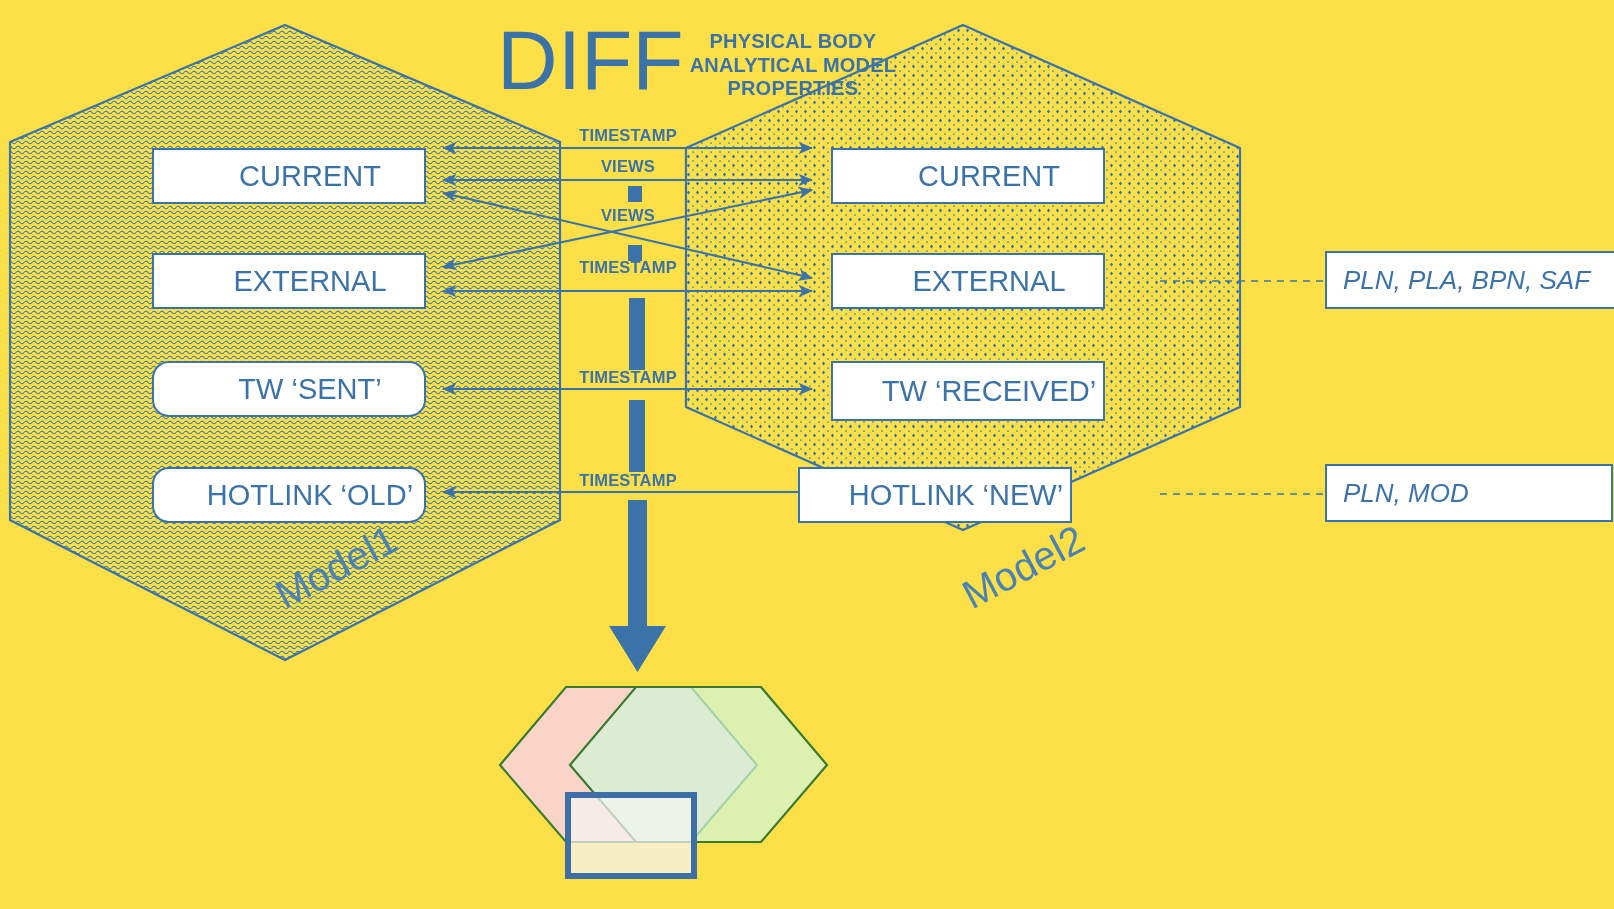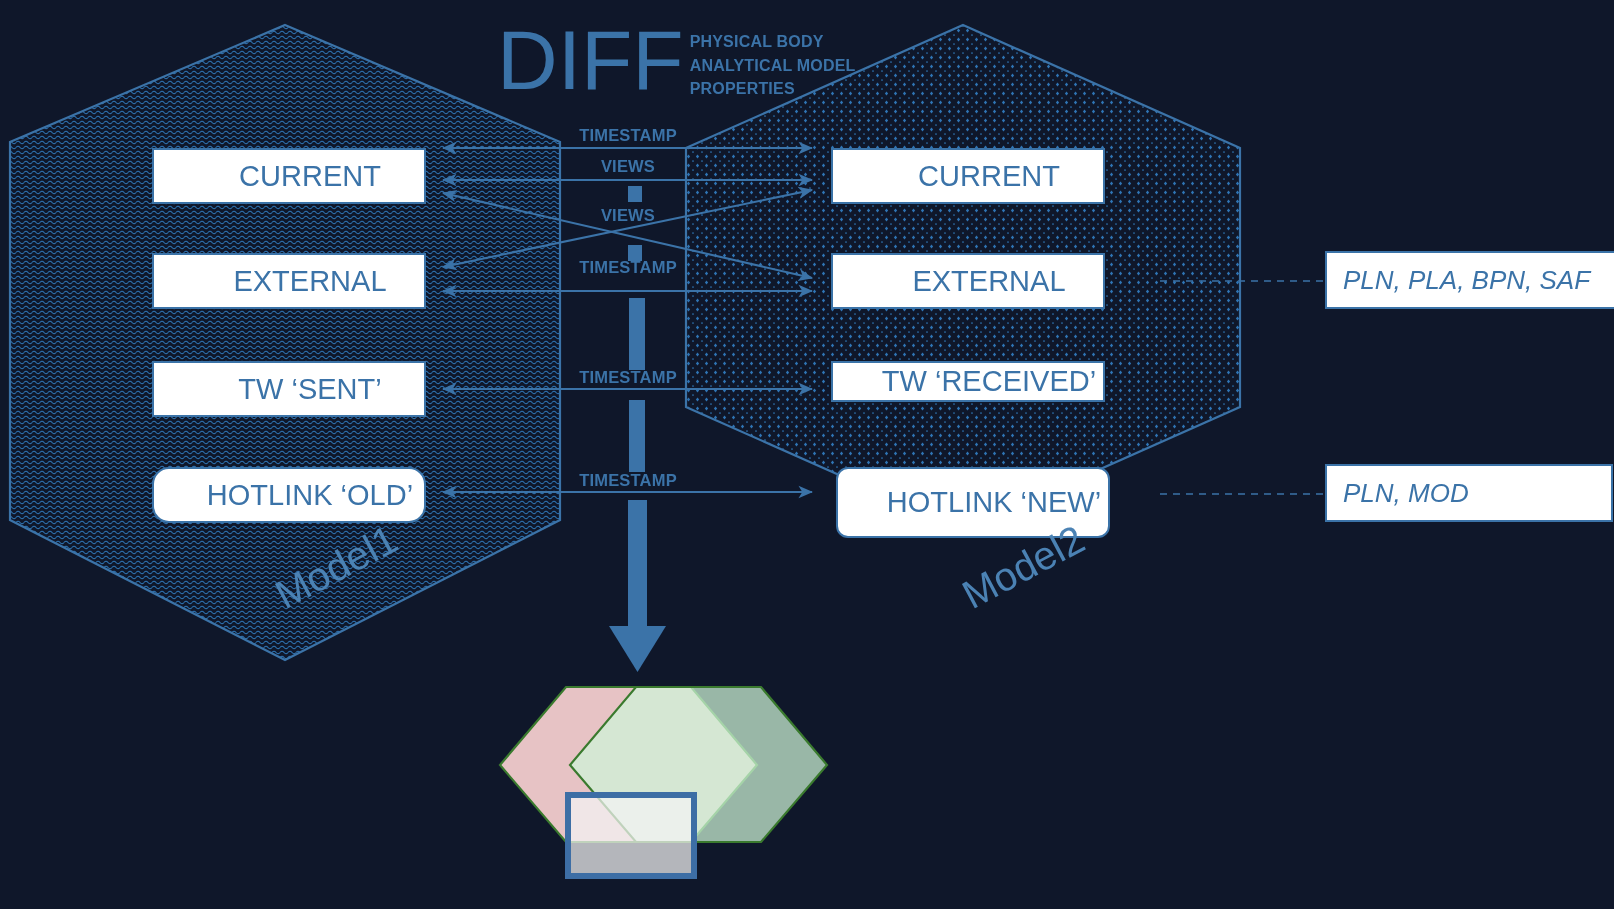--- a/index.html
+++ b/index.html
@@ -11,21 +11,21 @@
   body {
     font-family: "Liberation Sans", sans-serif;
     width: 1614px;
     height: 909px;
     overflow: hidden;
   }
   #stage {
     position: relative;
     width: 1614px;
     height: 909px;
-    background: #0f172a;
+    background: #fde047;
   }
   #canvas {
     position: absolute;
     left: 0;
     top: 0;
     width: 1614px;
     height: 909px;
   }
 
   
@@ -42,25 +42,26 @@
     font-size: 84px;
     line-height: 84px;
     font-weight: 400;
     color: #3B73A8;
     letter-spacing: 0px;
   }
   .title-sub {
     margin-left: 6px;
     margin-top: 12px;
     font-family: "Liberation Sans", sans-serif;
-    font-size: 16px;
+    font-size: 20px;
     line-height: 23.5px;
     font-weight: bold;
     color: #3B73A8;
     letter-spacing: 0.2px;
+    text-align: center;
   }
 
   
   .node-box {
     position: absolute;
     background: #ffffff;
     border: 2.5px solid #3B73A8;
     box-sizing: border-box;
     display: flex;
     align-items: center;
@@ -185,27 +186,27 @@
     <div class="diff-word">DIFF</div>
     <div class="title-sub">
       <div>PHYSICAL BODY</div>
       <div>ANALYTICAL MODEL</div>
       <div>PROPERTIES</div>
     </div>
   </div>
 
   <div class="node-box" style="left:152px; top:148px; width:274px; height:56px;">CURRENT</div>
   <div class="node-box" style="left:152px; top:253px; width:274px; height:56px;">EXTERNAL</div>
-  <div class="node-box" style="left:152px; top:361px; width:274px; height:56px;">TW ‘SENT’</div>
+  <div class="node-box" style="left:152px; top:361px; width:274px; height:56px;border-radius:17px;">TW ‘SENT’</div>
   <div class="node-box" style="left:152px; top:467px; width:274px; height:56px;border-radius:17px;">HOTLINK ‘OLD’</div>
 
   <div class="node-box" style="left:831px; top:148px; width:274px; height:56px;">CURRENT</div>
   <div class="node-box" style="left:831px; top:253px; width:274px; height:56px;">EXTERNAL</div>
-  <div class="node-box" style="left:831px; top:361px; width:274px; height:41px;">TW ‘RECEIVED’</div>
-  <div class="node-box" style="left:836px; top:467px; width:274px; height:71px;border-radius:12px;">HOTLINK ‘NEW’</div>
+  <div class="node-box" style="left:831px; top:361px; width:274px; height:60px;">TW ‘RECEIVED’</div>
+  <div class="node-box" style="left:798px; top:467px; width:274px; height:56px;">HOTLINK ‘NEW’</div>
 
   <div class="conn-label" style="left:628px; top:126px;">TIMESTAMP</div>
   <div class="conn-label" style="left:628px; top:157px;">VIEWS</div>
   <div class="conn-label" style="left:628px; top:206px;">VIEWS</div>
   <div class="conn-label" style="left:628px; top:258px;">TIMESTAMP</div>
   <div class="conn-label" style="left:628px; top:368px;">TIMESTAMP</div>
   <div class="conn-label" style="left:628px; top:471px;">TIMESTAMP</div>
 
   <div class="model-name" style="left:268px; top:578px; transform: rotate(-28deg);">Model1</div>
   <div class="model-name" style="left:955px; top:578px; transform: rotate(-28deg);">Model2</div>

